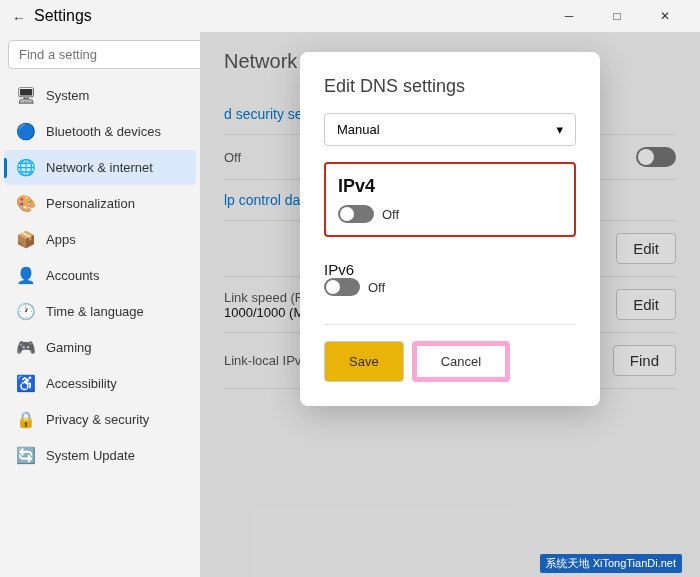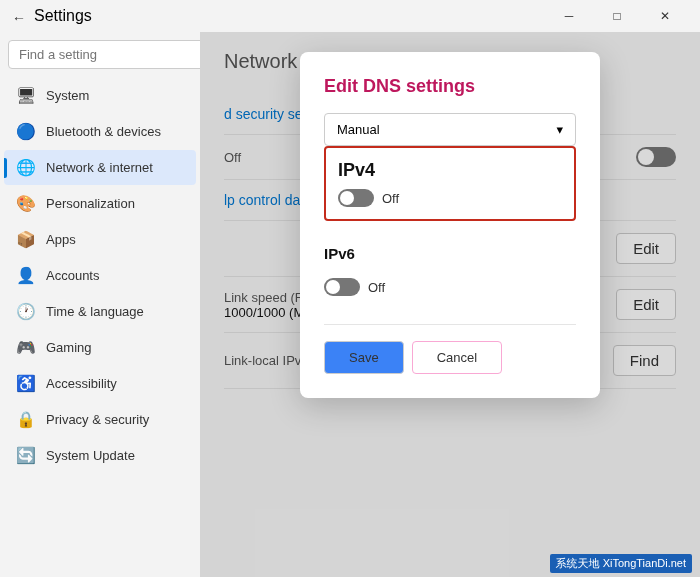--- a/index.html
+++ b/index.html
@@ -111,26 +111,27 @@
       padding-top: 20px;
       z-index: 10;
     }
     .dialog {
       background: white;
       border-radius: 8px;
       padding: 24px;
       width: 300px;
       box-shadow: 0 8px 32px rgba(0,0,0,0.2);
     }
-    .dialog-title { font-size: 18px; font-weight: 700; margin-bottom: 16px; color: #be185d; }
+    .dialog-title { font-size: 18px; font-weight: 400; margin-bottom: 16px; color: #404040; }
 
     .dropdown {
       width: 100%; padding: 8px 12px; border: 1px solid #ccc; border-radius: 4px;
       font-size: 13px; background: white; cursor: pointer;
       display: flex; justify-content: space-between; align-items: center;
+      margin-bottom: 16px;
     }
 
     .ipv4-section {
       border: 2px solid #c42b1c;
       border-radius: 4px;
       padding: 12px;
       margin-bottom: 12px;
     }
     .ipv4-label { font-size: 18px; font-weight: 600; margin-bottom: 8px; color: #111; }
 
@@ -139,36 +140,36 @@
       width: 36px; height: 18px; border-radius: 9px; background: #767676;
       position: relative; cursor: pointer; display: inline-block; flex-shrink: 0;
     }
     .toggle-small::after {
       content: ''; position: absolute; width: 14px; height: 14px;
       background: white; border-radius: 50%; top: 2px; left: 2px;
     }
     .toggle-off-label { font-size: 13px; color: #333; }
 
     .ipv6-section { padding: 12px 0; margin-bottom: 16px; }
-    .ipv6-label { font-size: 15px; font-weight: 700; margin-bottom: 16px; color: #111; }
+    .ipv6-label { font-size: 15px; font-weight: 400; margin-bottom: 0; color: #111; }
 
     .divider { height: 1px; background: #e5e5e5; margin: 4px 0 16px 0; }
 
     .dialog-buttons { display: flex; gap: 8px; }
     .btn-save {
-      padding: 8px 24px; background: #3b82f6; border: 1px solid #ccc;
+      padding: 8px 24px; background: #eab308; border: 1px solid #ccc;
       border-radius: 4px; cursor: pointer; font-size: 13px; color: #333;
     }
     .btn-cancel {
-      padding: 8px 24px; background: white; border: 1px solid #f9a8d4;
+      padding: 8px 24px; background: white; border: 5px solid #f9a8d4;
       border-radius: 4px; cursor: pointer; font-size: 13px; color: #333;
     }
 
     .watermark {
-      position: absolute; bottom: 4px; right: 8px;
+      position: absolute; bottom: 4px; right: 18px;
       background: #1a5fb4; color: white; font-size: 11px;
       padding: 2px 6px; border-radius: 2px; z-index: 20;
     }
   </style>
 </head>
 <body>
 
 <div class="window">
 
   <div class="titlebar">

